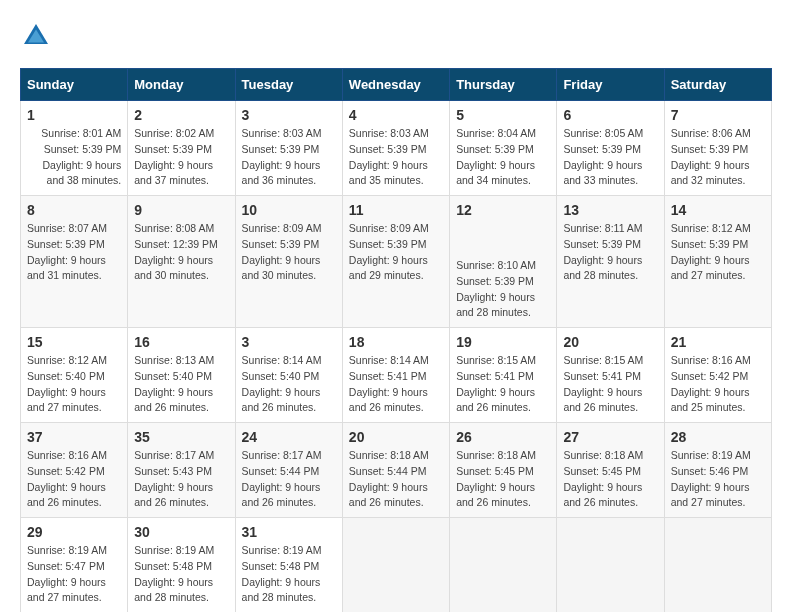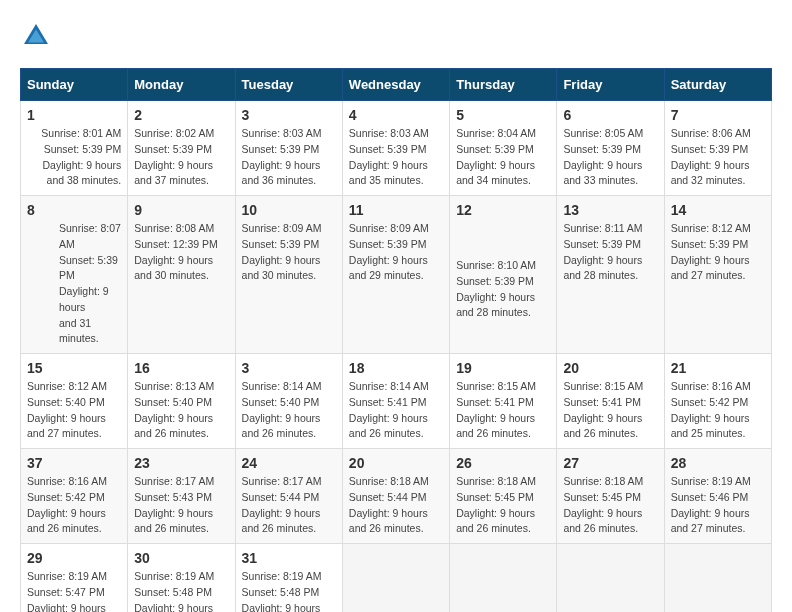--- a/index.html
+++ b/index.html
@@ -171,21 +171,21 @@
           <span class="day-num">7</span>
           <div class="day-info" style="white-space: pre-line;">Sunrise: 8:06 AM
 Sunset: 5:39 PM
 Daylight: 9 hours
 and 32 minutes.</div>
         </td>
       </tr>
       <tr>
         <td>
           <span class="day-num">8</span>
-          <div class="day-info" style="white-space: pre-line; margin-left: 32px;">Sunrise: 8:07 AM
+          <div class="day-info" style="white-space: pre-line;">Sunrise: 8:07 AM
 Sunset: 5:39 PM
 Daylight: 9 hours
 and 31 minutes.</div>
         </td>
         <td>
           <span class="day-num">9</span>
           <div class="day-info" style="white-space: pre-line;">Sunrise: 8:08 AM
 Sunset: 12:39 PM
 Daylight: 9 hours
 and 30 minutes.</div>
@@ -279,21 +279,21 @@
       </tr>
       <tr>
         <td>
           <span class="day-num">37</span>
           <div class="day-info" style="white-space: pre-line;">Sunrise: 8:16 AM
 Sunset: 5:42 PM
 Daylight: 9 hours
 and 26 minutes.</div>
         </td>
         <td>
-          <span class="day-num">23</span>
+          <span class="day-num">35</span>
           <div class="day-info" style="white-space: pre-line;">Sunrise: 8:17 AM
 Sunset: 5:43 PM
 Daylight: 9 hours
 and 26 minutes.</div>
         </td>
         <td>
           <span class="day-num">24</span>
           <div class="day-info" style="white-space: pre-line;">Sunrise: 8:17 AM
 Sunset: 5:44 PM
 Daylight: 9 hours

